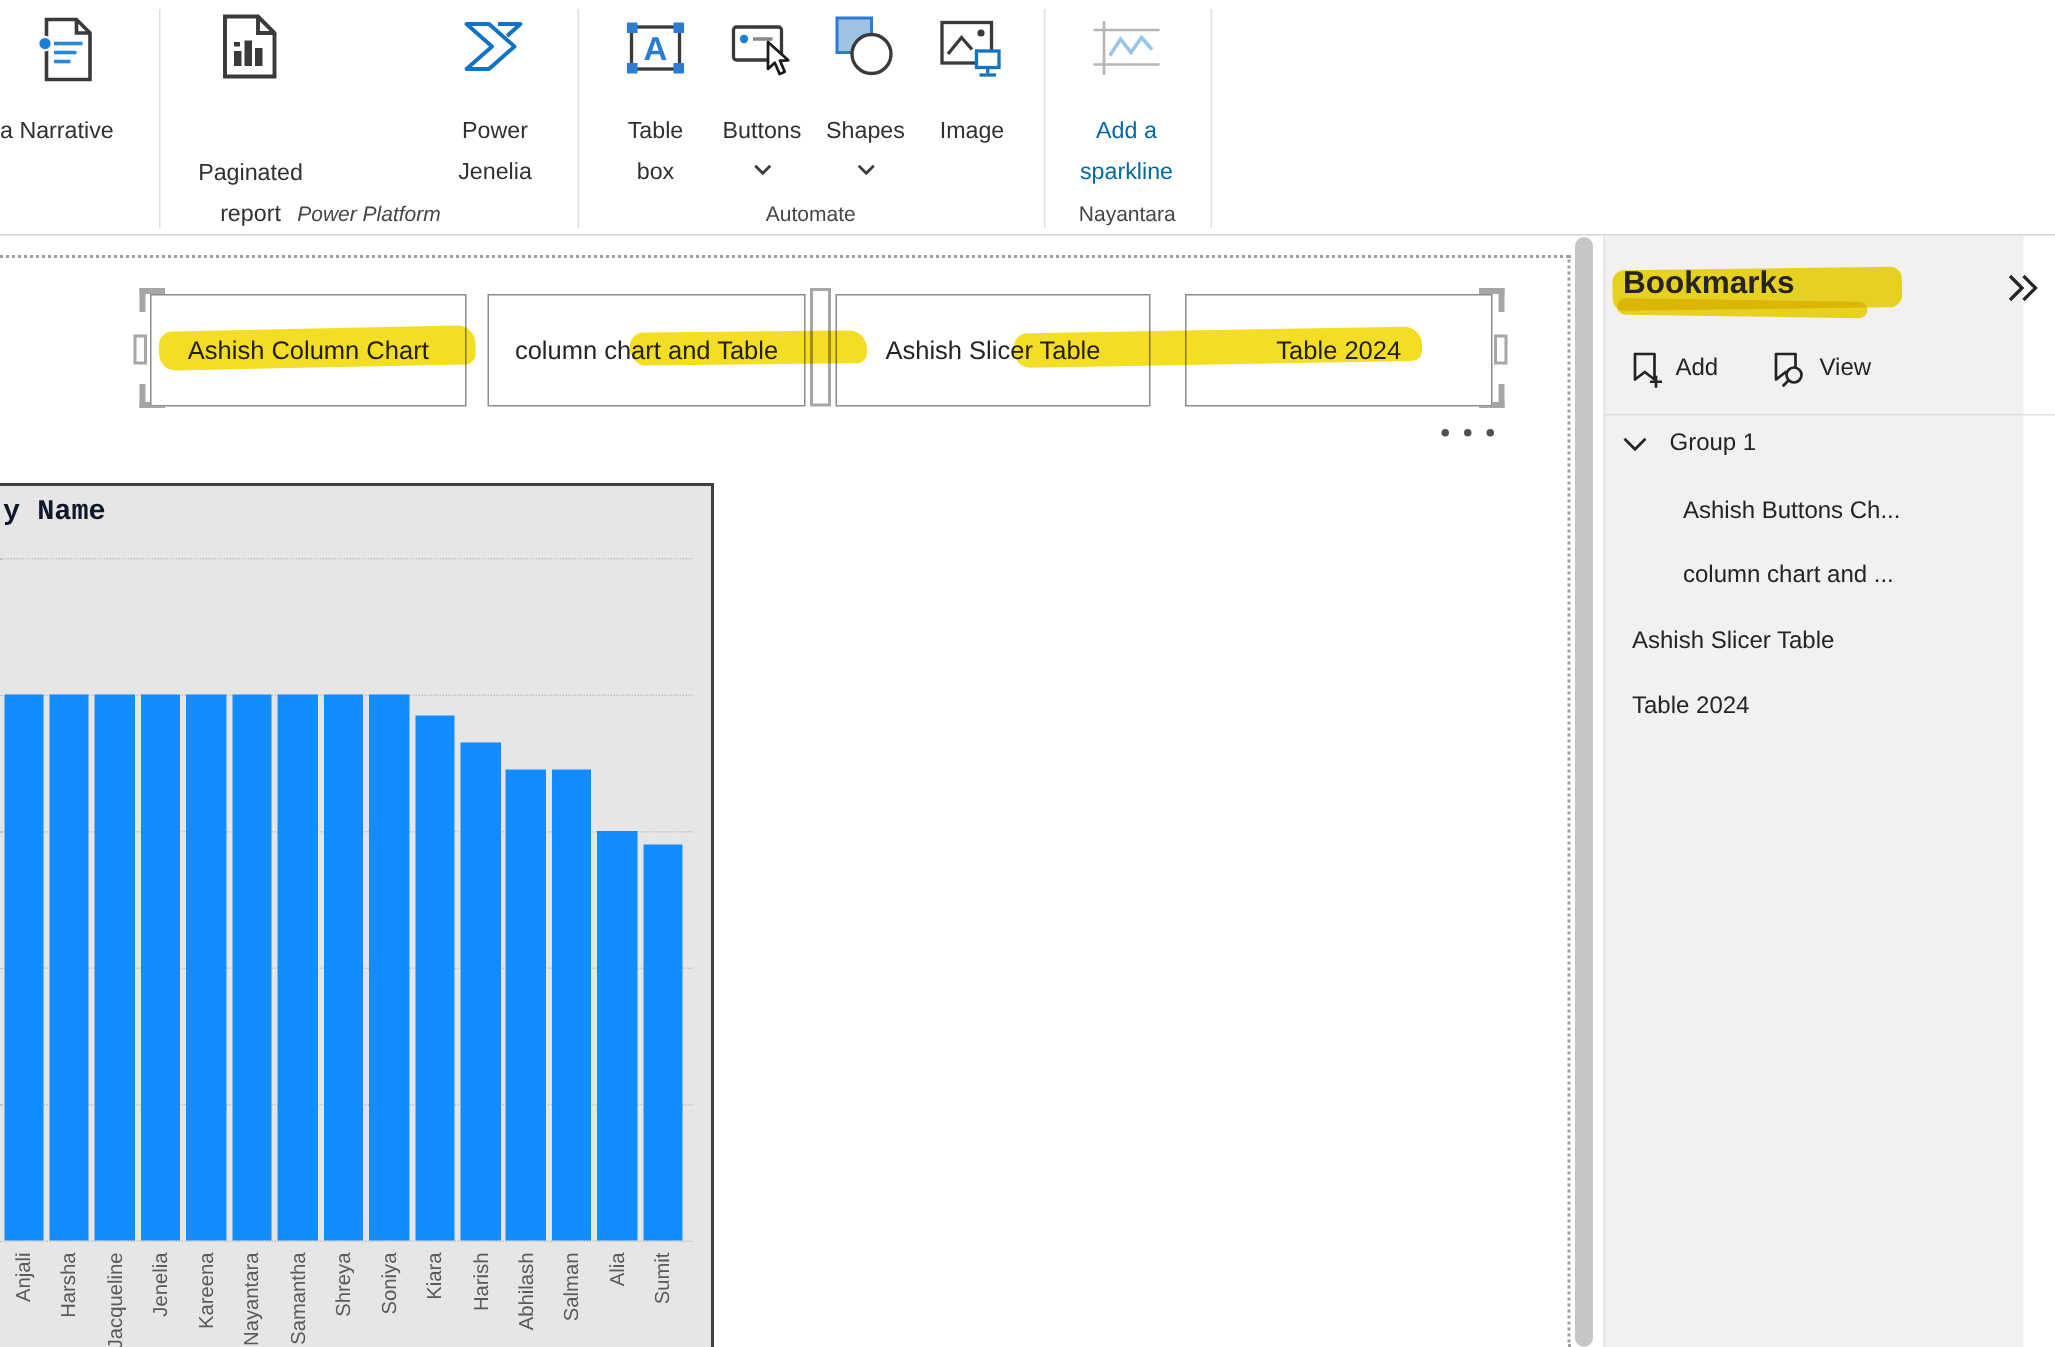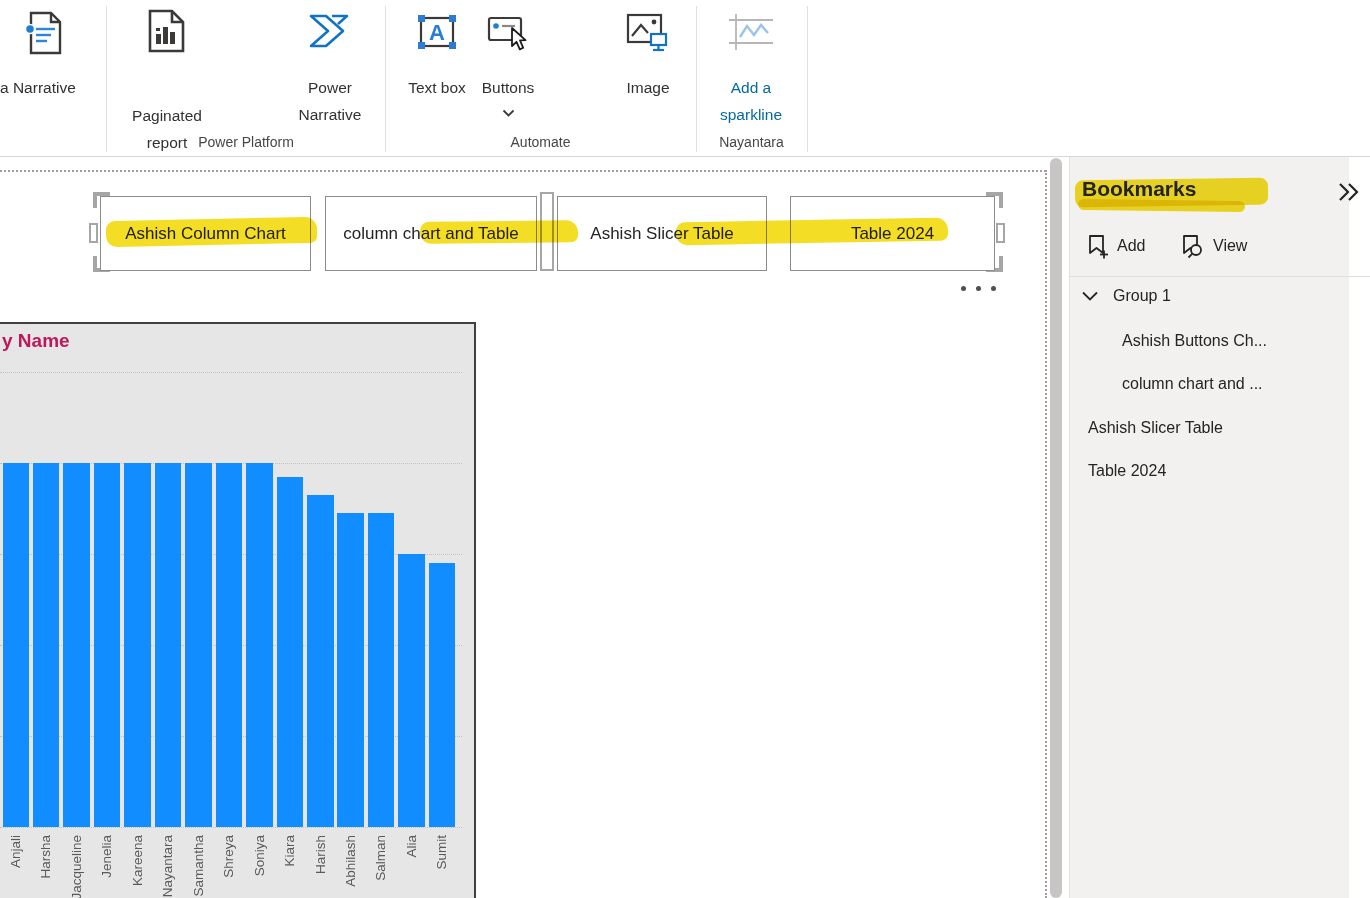--- a/index.html
+++ b/index.html
@@ -37,21 +37,21 @@
   .hl { position:absolute; background:#f2dc12; mix-blend-mode:multiply; opacity:.92;
     border-radius:9px 12px 7px 11px; z-index:6; pointer-events:none; }
 
   .more-dots { position:absolute; left:961px; top:286px; display:flex; gap:10px; cursor:pointer; }
   .more-dots i { width:5px; height:5px; border-radius:50%; background:#4f4f4f; }
 
   
   .chart { position:absolute; left:0; top:322px; width:476px; height:576px;
     background:#e6e6e6; border-top:2px solid #404040; border-right:2px solid #404040;
     overflow:hidden; }
-  .chart-title { position:absolute; left:2px; top:6px; font-size:19px; font-weight:700; color:#be185d; }
+  .chart-title { position:absolute; left:2px; top:6px; font-size:19px; font-weight:700; color:#0f172a;font-family:Liberation Mono, monospace; }
   .plot { position:absolute; left:0; top:48px; width:462px; height:455px; }
   .gridline { position:absolute; left:0; width:100%; border-top:1px dotted #c2c2c2; }
   .bar { position:absolute; bottom:0; width:26.5px; }
   .xlabels { position:absolute; left:0; top:509px; width:462px; height:65px; }
   .xcell { position:absolute; top:2px; width:30px; display:flex; justify-content:center; align-items:flex-start; }
   .xcell span { writing-mode:vertical-rl; transform:rotate(180deg); font-size:13.5px; color:#5a5a5a; white-space:nowrap; }
 
   
   .vscroll { position:absolute; left:1050px; top:158px; width:12px; height:740px;
     background:#c8c6c4; border-radius:6px; z-index:7; cursor:pointer; }
@@ -206,45 +206,55 @@
       <rect x="23" y="24" width="5" height="12" fill="#3b3a39"></rect>
       <rect x="9" y="20" width="4" height="3" fill="#3b3a39"></rect>
     </svg>
     <div class="rib-label" style="left:-5px; top:74px; width:110px;margin-top:28px;">Paginated report</div>
   </div>
   <div class="rib-item" style="left:284px; width:92px;">
     <svg class="abs" style="left:22px; top:10px;" width="46" height="42" viewBox="0 0 46 42">
       <path d="M5,6 H20 L37,21 L20,36 H5 L22,21 Z" fill="#fff" stroke="#1173C5" stroke-width="2.6" stroke-linejoin="round"></path>
       <path d="M26,6 h15 L32,14" fill="none" stroke="#1173C5" stroke-width="2.6" stroke-linejoin="round"></path>
     </svg>
-    <div class="rib-label" style="left:0; top:74px; width:92px;">Power Narrative</div>
-  </div>
-  <div class="grp-label" style="left:107px; width:278px;">Power Platform</div>
+    <div class="rib-label" style="left:0; top:74px; width:92px;">Power Jenelia</div>
+  </div>
+  <div class="grp-label" style="left:107px; width:278px;font-style:italic;">Power Platform</div>
   <div class="rib-divider" style="left:385px;"></div>
 
   <div class="rib-item" style="left:407px; width:60px;">
     <svg class="abs" style="left:7px; top:10px;" width="46" height="44" viewBox="0 0 46 44">
       <rect x="7" y="8" width="32" height="28" fill="#fff" stroke="#3b3a39" stroke-width="2.2"></rect>
       <rect x="4" y="5" width="7" height="7" fill="#2b7cd3"></rect>
       <rect x="35" y="5" width="7" height="7" fill="#2b7cd3"></rect>
       <rect x="4" y="32" width="7" height="7" fill="#2b7cd3"></rect>
       <rect x="35" y="32" width="7" height="7" fill="#2b7cd3"></rect>
       <text x="23" y="30" font-size="22" font-weight="700" fill="#2b7cd3" text-anchor="middle" font-family="Liberation Sans, sans-serif">A</text>
     </svg>
-    <div class="rib-label" style="left:0; top:74px; width:60px;">Text box</div>
+    <div class="rib-label" style="left:0; top:74px; width:60px;">Table box</div>
   </div>
   <div class="rib-item" style="left:472px; width:72px;">
     <svg class="abs" style="left:13px; top:12px;" width="46" height="44" viewBox="0 0 46 44">
       <rect x="4" y="6" width="32" height="22" rx="2" fill="#fff" stroke="#3b3a39" stroke-width="2.2"></rect>
       <circle cx="11" cy="14" r="2.8" fill="#1b7fd4"></circle>
       <line x1="17" y1="14" x2="30" y2="14" stroke="#8a8886" stroke-width="2.2"></line>
       <path d="M27,16 L27,34 L31.5,29.8 L34.8,37.4 L38.2,35.8 L35,28.4 L40.5,28.2 Z" fill="#fff" stroke="#1a1a1a" stroke-width="1.8" stroke-linejoin="round"></path>
     </svg>
     <div class="rib-label" style="left:0; top:74px; width:72px;">Buttons</div>
     <svg class="rib-chev" style="left:30px;" width="13" height="9" viewBox="0 0 13 9">
+      <polyline points="1.5,1.5 6.5,6.5 11.5,1.5" fill="none" stroke="#3b3a39" stroke-width="1.8"></polyline>
+    </svg>
+  </div>
+  <div class="rib-item" style="left:546px; width:62px;">
+    <svg class="abs" style="left:8px; top:8px;" width="46" height="46" viewBox="0 0 46 46">
+      <rect x="4" y="4" width="23" height="23" fill="#9dc3e6" stroke="#2b7cd3" stroke-width="2"></rect>
+      <circle cx="27" cy="28" r="13" fill="#fff" stroke="#3b3a39" stroke-width="2.2"></circle>
+    </svg>
+    <div class="rib-label" style="left:0; top:74px; width:62px;">Shapes</div>
+    <svg class="rib-chev" style="left:25px;" width="13" height="9" viewBox="0 0 13 9">
       <polyline points="1.5,1.5 6.5,6.5 11.5,1.5" fill="none" stroke="#3b3a39" stroke-width="1.8"></polyline>
     </svg>
   </div>
   <div class="rib-item" style="left:618px; width:60px;">
     <svg class="abs" style="left:6px; top:10px;" width="48" height="44" viewBox="0 0 48 44">
       <rect x="4" y="5" width="33" height="27" fill="#fff" stroke="#3b3a39" stroke-width="2.2"></rect>
       <circle cx="30" cy="12" r="2.4" fill="#3b3a39"></circle>
       <path d="M8,26 L17,15 L24,23" fill="none" stroke="#3b3a39" stroke-width="2.2"></path>
       <rect x="27" y="24" width="15" height="11" fill="#fff" stroke="#1173C5" stroke-width="2.2"></rect>
       <line x1="34.5" y1="35" x2="34.5" y2="39" stroke="#1173C5" stroke-width="2.2"></line>

